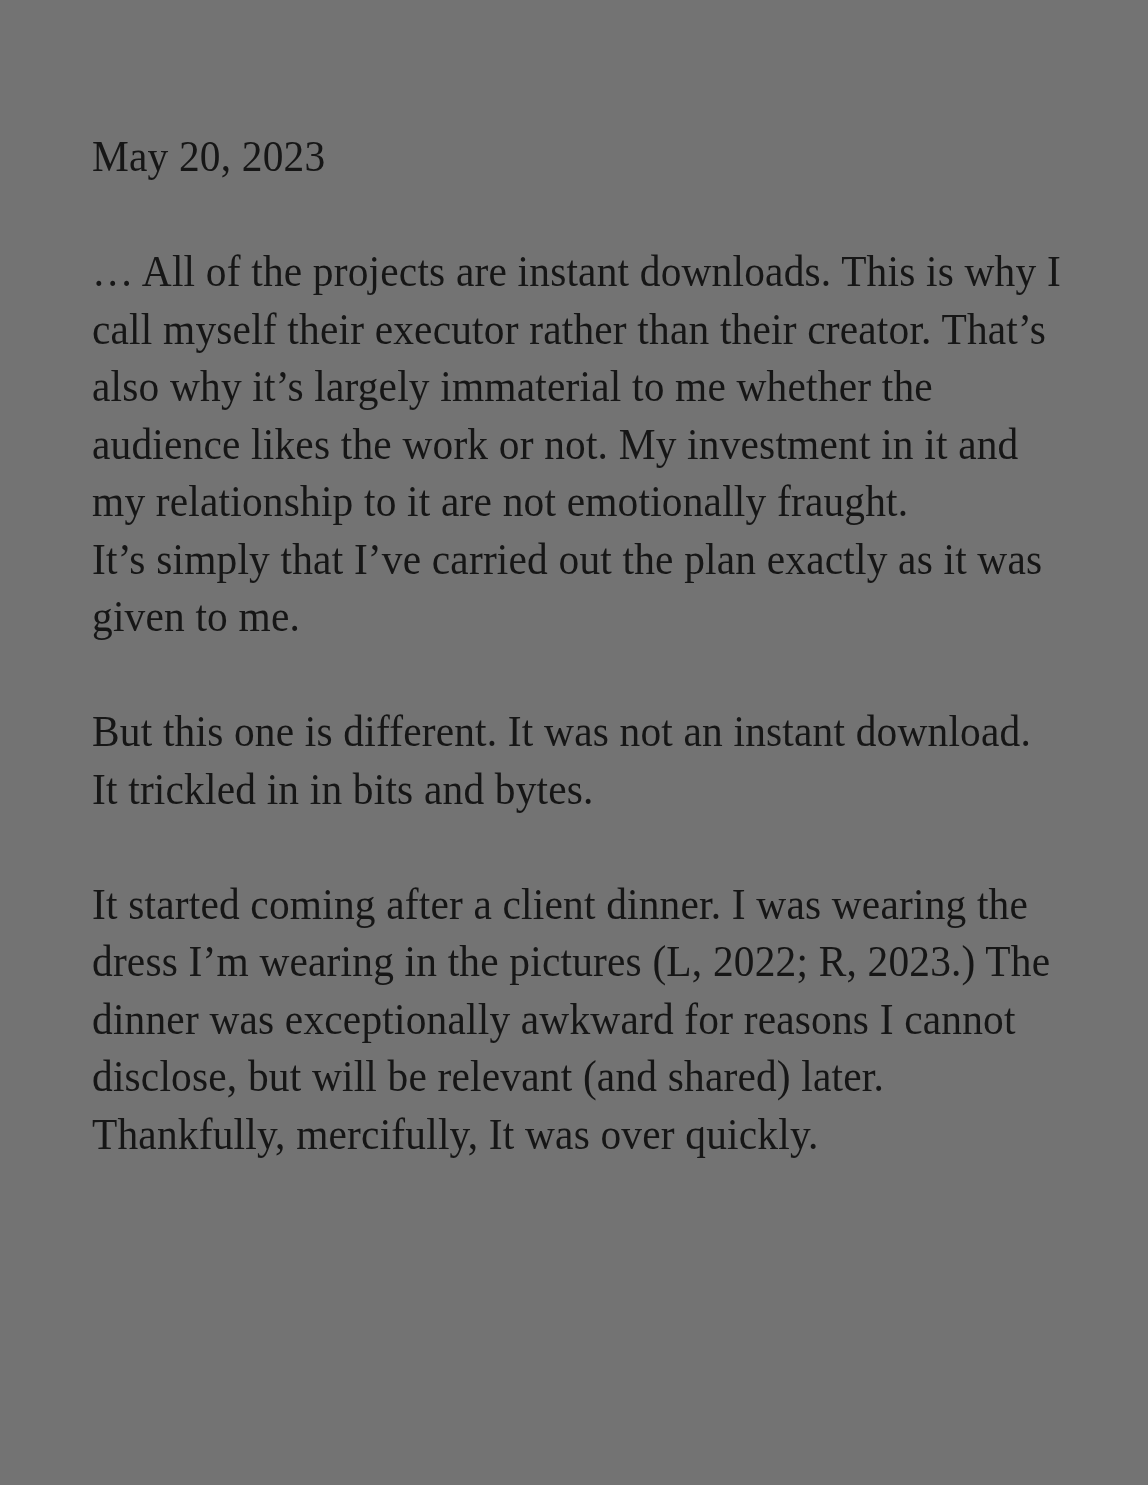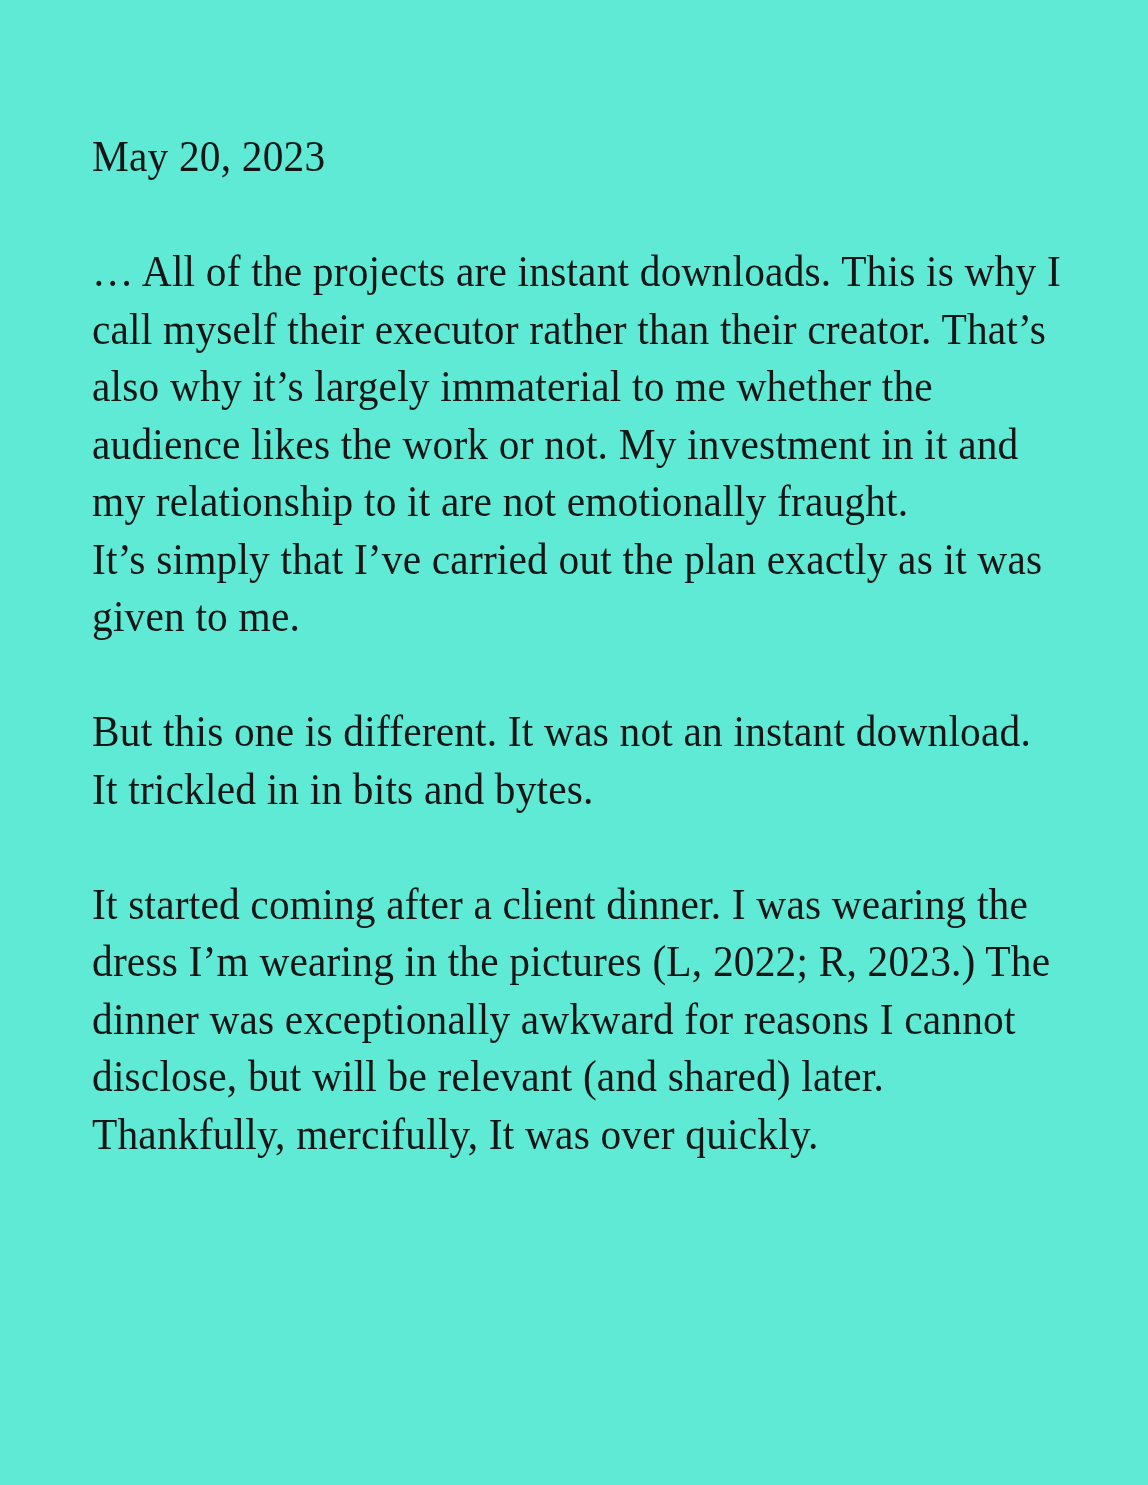--- a/index.html
+++ b/index.html
@@ -4,21 +4,21 @@
 <style>
   html, body {
     margin: 0;
     padding: 0;
     background: #ffffff;
   }
   .page {
     position: relative;
     width: 1148px;
     height: 1485px;
-    background: #5eead4;
+    background: #737373;
     overflow: hidden;
     font-family: "Liberation Serif", "DejaVu Serif", serif;
     color: #161616;
   }
   .doc {
     padding: 128px 0 0 92px;
   }
   
   .squeeze {
     transform: scaleX(0.92);

